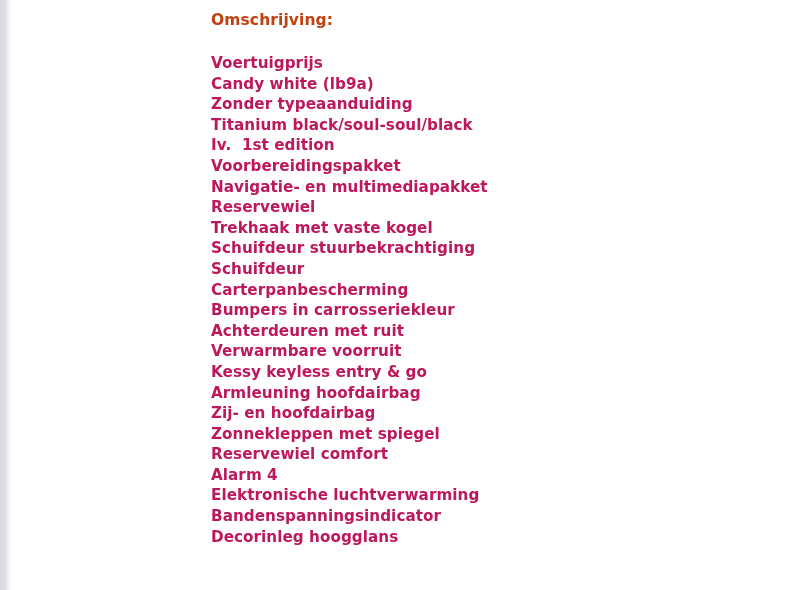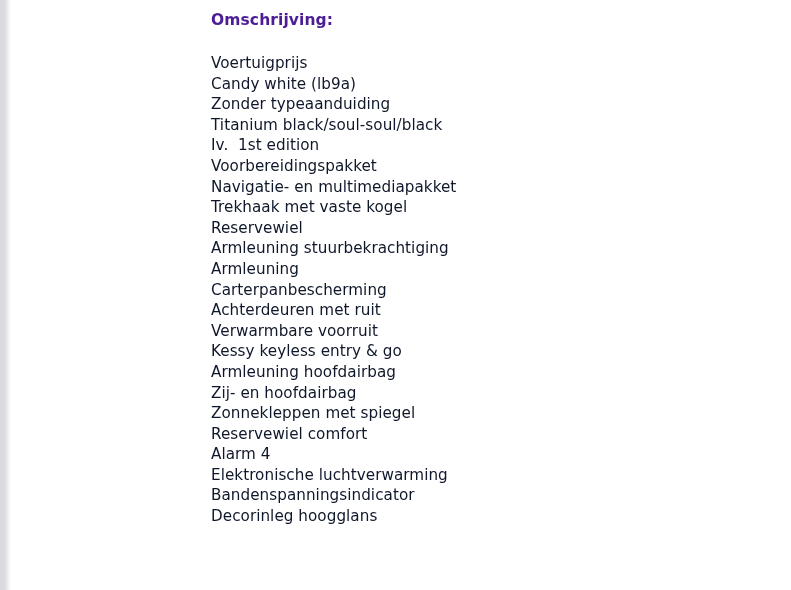--- a/index.html
+++ b/index.html
@@ -38,38 +38,38 @@
     width: 560px;
     height: 590px;
   }
 
   .doc-heading {
     position: absolute;
     left: 0;
     top: 11px;
     font-size: 15.5px;
     font-weight: bold;
-    color: #4c1d95;
+    color: #c2410c;
     letter-spacing: 0.1px;
     white-space: pre;
   }
 
   .spec-list {
     position: absolute;
     left: 0;
     top: 53px;
     margin: 0;
     padding: 0;
     list-style: none;
   }
 
   .spec-list li {
     font-size: 15.2px;
-    font-weight: normal;
-    color: #0f172a;
+    font-weight: bold;
+    color: #be185d;
     line-height: 20.6px;
     height: 20.6px;
     white-space: pre;
     letter-spacing: 0.05px;
   }
 </style>
 </head>
 <body>
 
 <div class="left-edge-shadow"></div>
@@ -79,25 +79,26 @@
   <div class="doc-heading">Omschrijving:</div>
 
   <ul class="spec-list">
     <li>Voertuigprijs</li>
     <li>Candy white (lb9a)</li>
     <li>Zonder typeaanduiding</li>
     <li>Titanium black/soul-soul/black</li>
     <li>Iv.  1st edition</li>
     <li>Voorbereidingspakket</li>
     <li>Navigatie- en multimediapakket</li>
+    <li>Reservewiel</li>
     <li>Trekhaak met vaste kogel</li>
-    <li>Reservewiel</li>
-    <li>Armleuning stuurbekrachtiging</li>
-    <li>Armleuning</li>
+    <li>Schuifdeur stuurbekrachtiging</li>
+    <li>Schuifdeur</li>
     <li>Carterpanbescherming</li>
+    <li>Bumpers in carrosseriekleur</li>
     <li>Achterdeuren met ruit</li>
     <li>Verwarmbare voorruit</li>
     <li>Kessy keyless entry &amp; go</li>
     <li>Armleuning hoofdairbag</li>
     <li>Zij- en hoofdairbag</li>
     <li>Zonnekleppen met spiegel</li>
     <li>Reservewiel comfort</li>
     <li>Alarm 4</li>
     <li>Elektronische luchtverwarming</li>
     <li>Bandenspanningsindicator</li>

